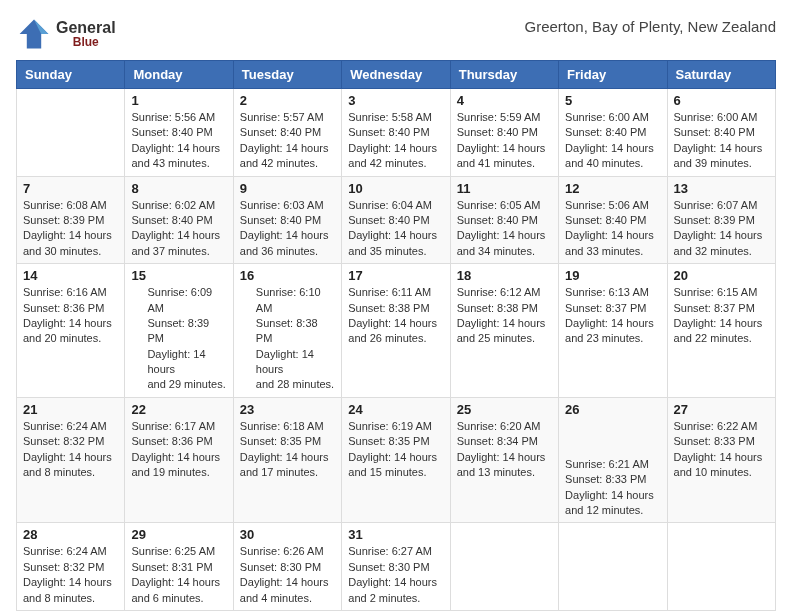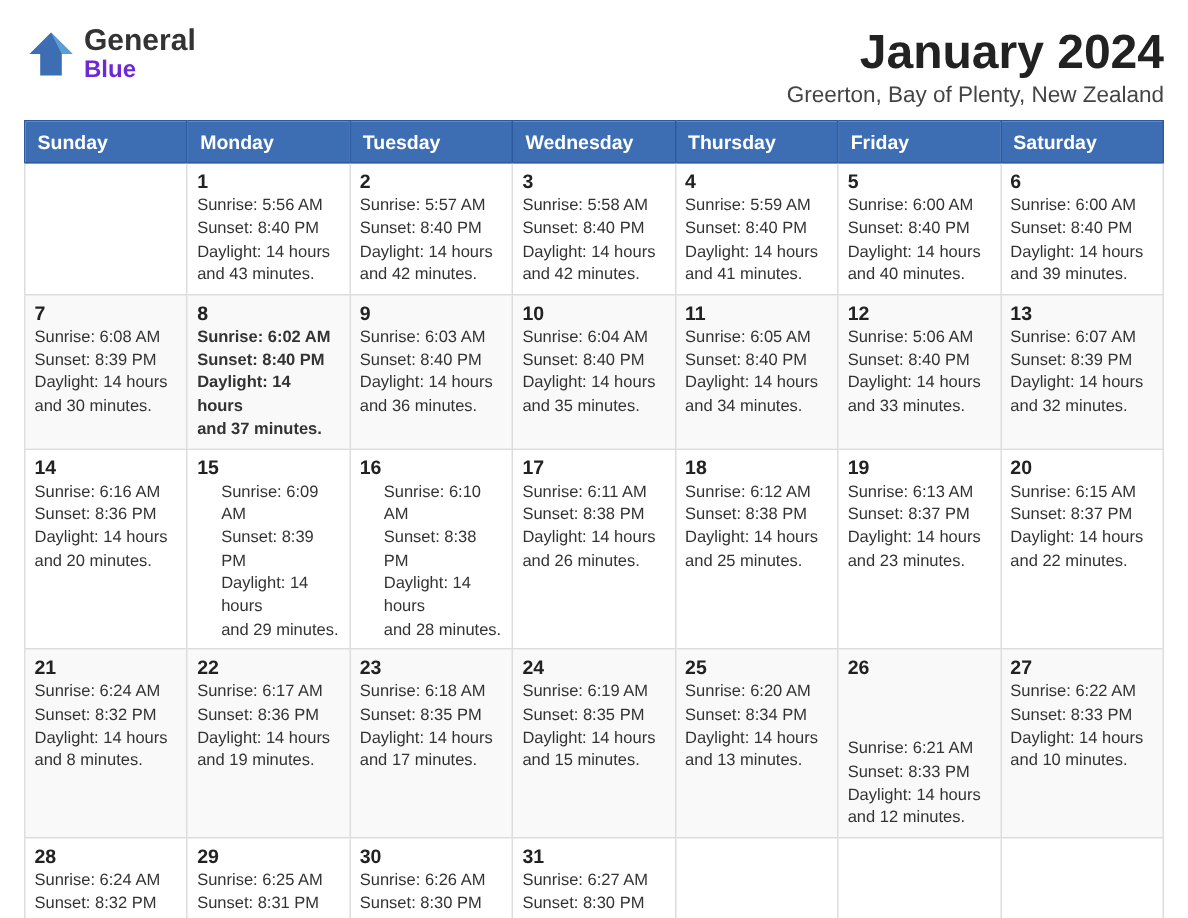--- a/index.html
+++ b/index.html
@@ -19,28 +19,29 @@
     .logo {
       display: flex;
       align-items: center;
     }
     .logo-text {
       display: flex;
       flex-direction: column;
       line-height: 1.1;
     }
     .logo-general {
-      font-size: 20px;
+      font-size: 16px;
       font-weight: bold;
       color: #333;
     }
     .logo-blue {
-      font-size: 16px;
-      font-weight: bold;
-      color: #6d28d9;
+      font-size: 12px;
+      font-weight: bold;
+      color: #7f1d1d;
+      text-align: center;
     }
     .logo-icon {
       width: 36px;
       height: 36px;
       margin-right: 4px;
     }
     .title-area {
       text-align: right;
     }
     .month-title {
@@ -98,21 +99,20 @@
     <svg class="logo-icon" viewBox="0 0 40 40">
       <polygon points="20,4 36,20 28,20 28,36 12,36 12,20 4,20" fill="#3d6eb4"></polygon>
       <polygon points="20,4 36,20 28,20" fill="#5a9fd4"></polygon>
     </svg>
     <div class="logo-text">
       <span class="logo-general">General</span>
       <span class="logo-blue">Blue</span>
     </div>
   </div>
   <div class="title-area">
-    <div class="month-title">January 2024</div>
     <div class="location-title">Greerton, Bay of Plenty, New Zealand</div>
   </div>
 </div>
 
 <table class="calendar">
   <thead>
     <tr>
     <th>Sunday</th>
         <th>Monday</th>
         <th>Tuesday</th>
@@ -171,21 +171,21 @@
       <tr>
         <td>
           <div class="day-number">7</div>
           <div class="day-info" style="white-space: pre-line;">Sunrise: 6:08 AM
 Sunset: 8:39 PM
 Daylight: 14 hours
 and 30 minutes.</div>
         </td>
         <td>
           <div class="day-number">8</div>
-          <div class="day-info" style="white-space: pre-line; font-weight: bold;">Sunrise: 6:02 AM
+          <div class="day-info" style="white-space: pre-line;">Sunrise: 6:02 AM
 Sunset: 8:40 PM
 Daylight: 14 hours
 and 37 minutes.</div>
         </td>
         <td>
           <div class="day-number">9</div>
           <div class="day-info" style="white-space: pre-line;">Sunrise: 6:03 AM
 Sunset: 8:40 PM
 Daylight: 14 hours
 and 36 minutes.</div>

